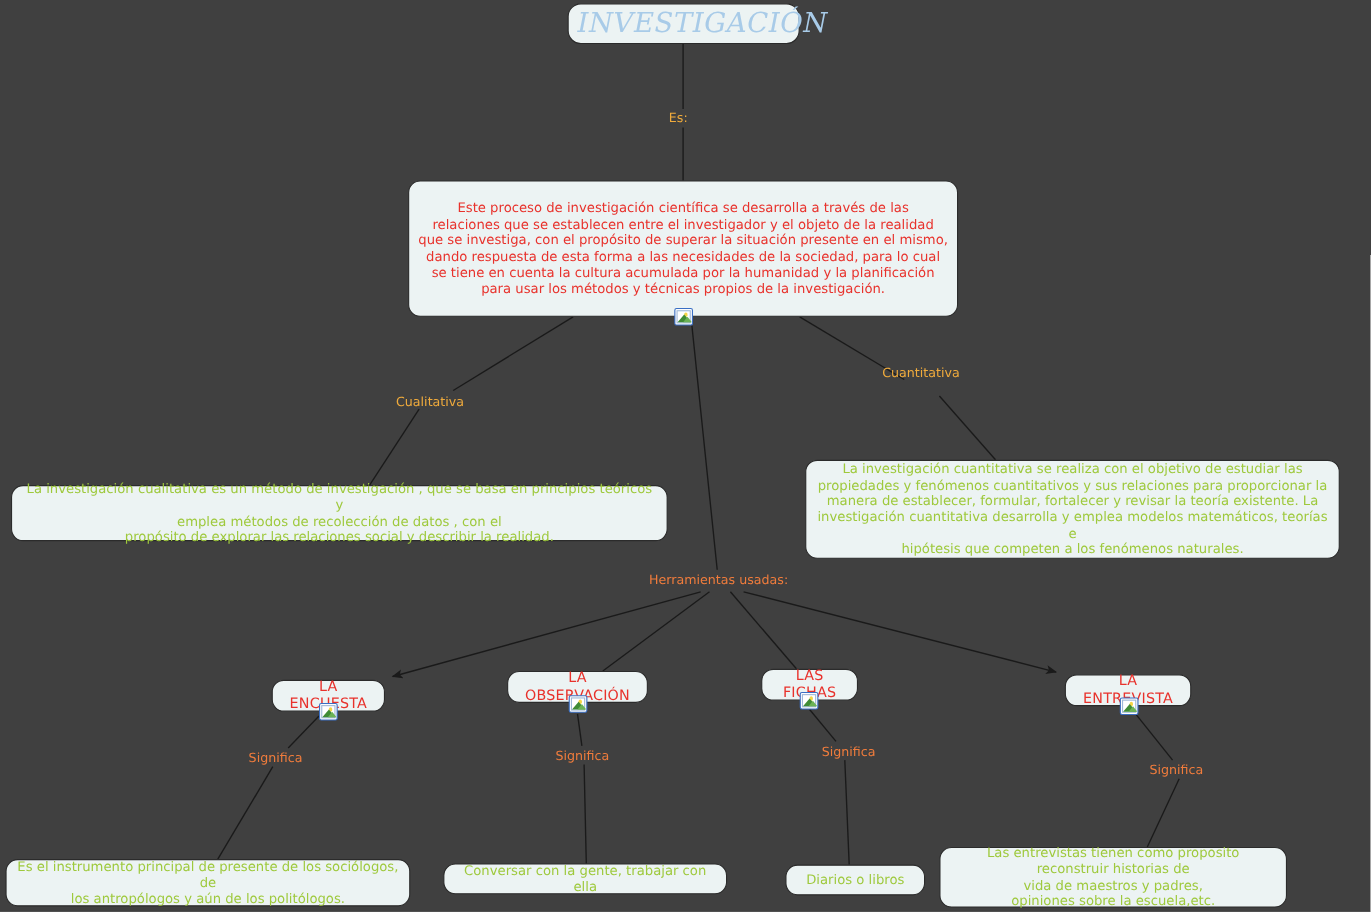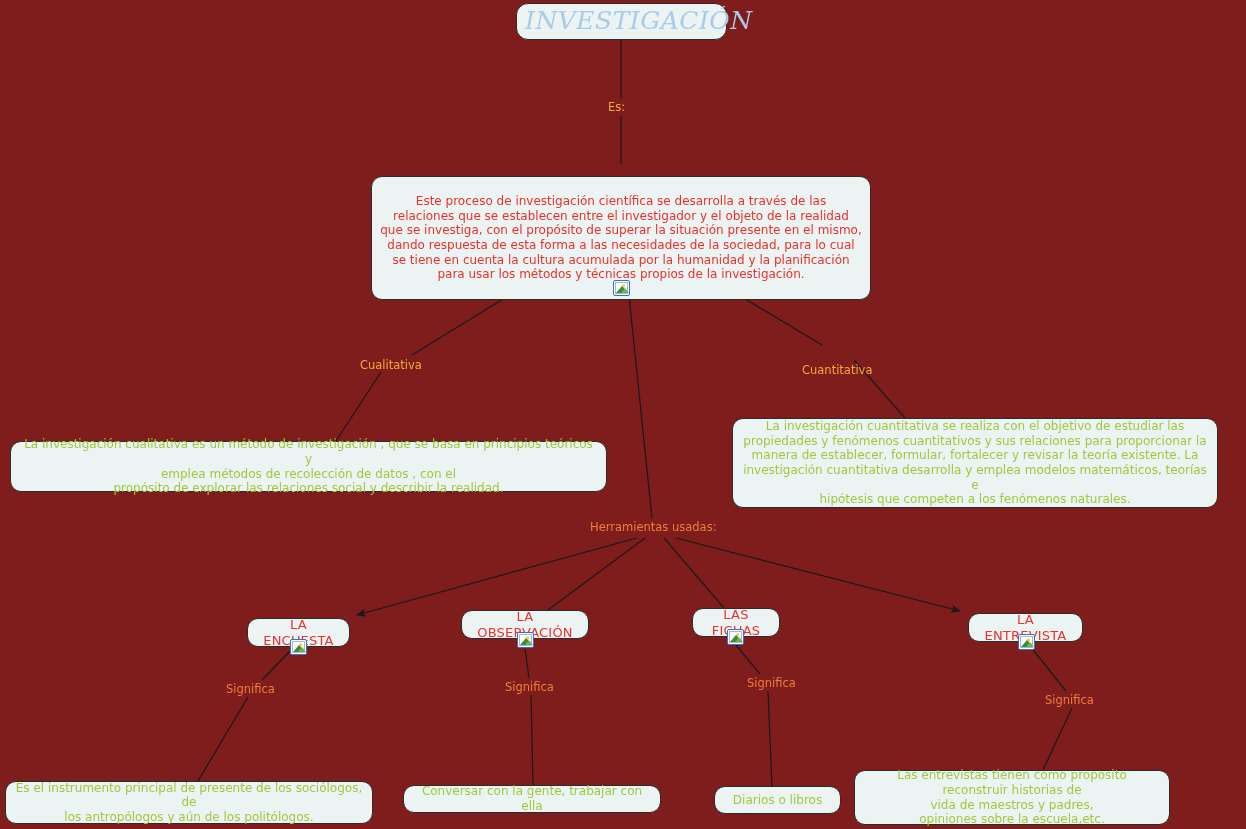--- a/index.html
+++ b/index.html
@@ -4,21 +4,21 @@
 <style>
   html, body {
     margin: 0;
     padding: 0;
     background: #ffffff;
   }
   #canvas {
     position: relative;
     width: 1246px;
     height: 829px;
-    background: #7f1d1d;
+    background: #404040;
     overflow: hidden;
     font-family: "DejaVu Sans", "Liberation Sans", sans-serif;
   }
   #links {
     position: absolute;
     left: 0;
     top: 0;
     width: 1246px;
     height: 829px;
     pointer-events: none;
@@ -163,38 +163,38 @@
       <line x1="1072" y1="708" x2="1043" y2="770"></line>
     </g>
   </svg>
 
   <div class="node title-node" style="left:516px; top:3px; width:211px; height:37px;">
     <span class="node-text">INVESTIGACIÓN</span>
   </div>
 
   <div class="link-label label-orange" style="left:608px; top:100px;"><span>Es:</span></div>
 
-  <div class="node red-node" style="left:371px; top:164px; width:500px; height:124px;margin-top:12px;">
+  <div class="node red-node" style="left:371px; top:164px; width:500px; height:124px;">
     <span class="node-text">Este proceso de investigación científica se desarrolla a través de las
 relaciones que se establecen entre el investigador y el objeto de la realidad
 que se investiga, con el propósito de superar la situación presente en el mismo,
 dando respuesta de esta forma a las necesidades de la sociedad, para lo cual
 se tiene en cuenta la cultura acumulada por la humanidad y la planificación
 para usar los métodos y técnicas propios de la investigación.</span>
   </div>
   <div class="img-icon" style="left:613px; top:280px;">
     <span class="glyph">
       <span class="sun"></span>
       <span class="hill"></span>
       <span class="hill2"></span>
     </span>
   </div>
 
   <div class="link-label label-orange" style="left:360px; top:358px;"><span>Cualitativa</span></div>
-  <div class="link-label label-orange" style="left:802px; top:363px;"><span>Cuantitativa</span></div>
+  <div class="link-label label-orange" style="left:802px; top:332px;"><span>Cuantitativa</span></div>
 
   <div class="node green-node" style="left:10px; top:441px; width:597px; height:51px;">
     <span class="node-text">La investigación cualitativa es un método de investigación , que se basa en principios teóricos y
 emplea métodos de recolección de datos , con el
 propósito de explorar las relaciones social y describir la realidad.</span>
   </div>
 
   <div class="node green-node" style="left:732px; top:418px; width:486px; height:90px;">
     <span class="node-text">La investigación cuantitativa se realiza con el objetivo de estudiar las
 propiedades y fenómenos cuantitativos y sus relaciones para proporcionar la

